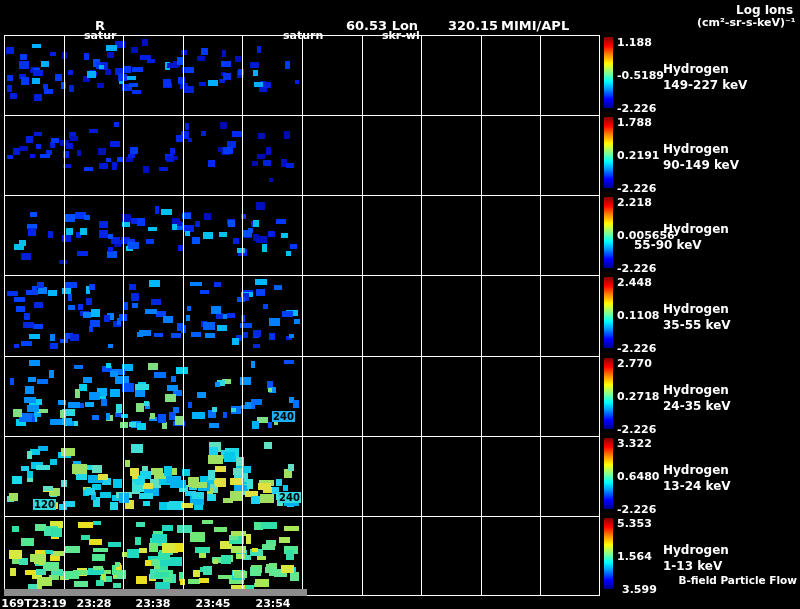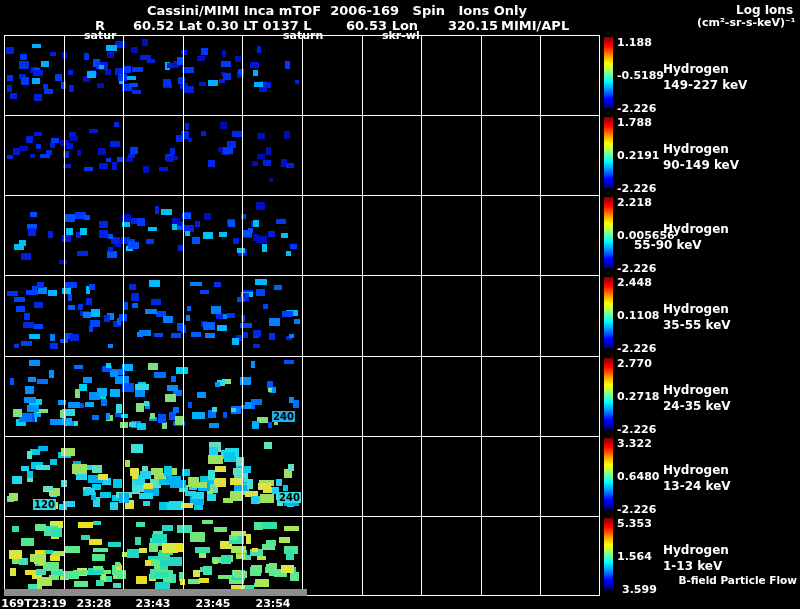--- a/index.html
+++ b/index.html
@@ -16,26 +16,24 @@
   .t-hyd{font-size:12px;}
   .t-time{font-size:11px;transform:translateX(-50%);}
   .t-bfield{font-size:10.5px;}
   #plot{position:absolute;left:4px;top:35px;width:596px;height:561px;background:#000;}
 </style>
 </head>
 <body>
 
 <div class="stage" id="stage">
 
-  <div class="abs b t-title" style="left:147px;top:3px">Cassini/MIMI Inca mTOF  2006-169   Spin   Ions Only</div>
   <div class="abs b t-units1" style="left:736px;top:3px">Log Ions</div>
   <div class="abs b t-units2" style="left:697px;top:16px">(cm²-sr-s-keV)⁻¹</div>
 
   <div class="abs b t-eph" style="left:95px;top:18px">R</div>
-  <div class="abs b t-eph" style="left:133px;top:18px">60.52 Lat 0.30 LT 0137 L</div>
   <div class="abs b t-eph" style="left:346px;top:18px">60.53 Lon</div>
   <div class="abs b t-eph" style="left:448px;top:18px">320.15</div>
   <div class="abs b t-eph" style="left:501px;top:18px">MIMI/APL</div>
 
   <div class="abs b t-axis" style="left:84px;top:29px;z-index:3">satur</div>
   <div class="abs b t-axis" style="left:283px;top:29px;z-index:3">saturn</div>
   <div class="abs b t-axis" style="left:382px;top:29px;z-index:3">skr-wl</div>
 
   <div id="plot">
       <div style="position: absolute; left: 176px; top: 48px; width: 8px; height: 6px; background: rgb(0, 24, 208);"></div>
@@ -785,21 +783,21 @@
   <div class="abs b t-scale" style="left:617px;top:517px">5.353</div>
   <div class="abs b t-scale" style="left:617px;top:550px">1.564</div>
   <div class="abs b t-scale" style="left:622px;top:583px">3.599</div>
   <div class="abs b t-hyd" style="left:663px;top:543px">Hydrogen</div>
   <div class="abs b t-hyd" style="left:663px;top:559px">1-13 keV</div>
 
   <div class="abs b t-bfield" style="right:3px;top:574px">B-field Particle Flow</div>
 
   <div class="abs b t-time" style="left:34px;top:597px">169T23:19</div>
   <div class="abs b t-time" style="left:94px;top:597px">23:28</div>
-  <div class="abs b t-time" style="left:153px;top:597px">23:43</div>
+  <div class="abs b t-time" style="left:153px;top:597px">23:38</div>
   <div class="abs b t-time" style="left:213px;top:597px">23:45</div>
   <div class="abs b t-time" style="left:273px;top:597px">23:54</div>
 <div style="position: absolute; left: 604px; top: 37px; width: 9px; height: 71px; background: linear-gradient(rgb(135, 0, 0), rgb(255, 0, 0), rgb(255, 136, 0), rgb(255, 255, 0), rgb(136, 255, 136), rgb(0, 255, 255), rgb(0, 136, 255), rgb(0, 0, 255), rgb(0, 0, 136));"></div>
     <div style="position: absolute; left: 604px; top: 117px; width: 9px; height: 71px; background: linear-gradient(rgb(135, 0, 0), rgb(255, 0, 0), rgb(255, 136, 0), rgb(255, 255, 0), rgb(136, 255, 136), rgb(0, 255, 255), rgb(0, 136, 255), rgb(0, 0, 255), rgb(0, 0, 136));"></div>
     <div style="position: absolute; left: 604px; top: 197px; width: 9px; height: 71px; background: linear-gradient(rgb(135, 0, 0), rgb(255, 0, 0), rgb(255, 136, 0), rgb(255, 255, 0), rgb(136, 255, 136), rgb(0, 255, 255), rgb(0, 136, 255), rgb(0, 0, 255), rgb(0, 0, 136));"></div>
     <div style="position: absolute; left: 604px; top: 277px; width: 9px; height: 71px; background: linear-gradient(rgb(135, 0, 0), rgb(255, 0, 0), rgb(255, 136, 0), rgb(255, 255, 0), rgb(136, 255, 136), rgb(0, 255, 255), rgb(0, 136, 255), rgb(0, 0, 255), rgb(0, 0, 136));"></div>
     <div style="position: absolute; left: 604px; top: 358px; width: 9px; height: 71px; background: linear-gradient(rgb(135, 0, 0), rgb(255, 0, 0), rgb(255, 136, 0), rgb(255, 255, 0), rgb(136, 255, 136), rgb(0, 255, 255), rgb(0, 136, 255), rgb(0, 0, 255), rgb(0, 0, 136));"></div>
     <div style="position: absolute; left: 604px; top: 438px; width: 9px; height: 71px; background: linear-gradient(rgb(135, 0, 0), rgb(255, 0, 0), rgb(255, 136, 0), rgb(255, 255, 0), rgb(136, 255, 136), rgb(0, 255, 255), rgb(0, 136, 255), rgb(0, 0, 255), rgb(0, 0, 136));"></div>
     <div style="position: absolute; left: 604px; top: 518px; width: 9px; height: 71px; background: linear-gradient(rgb(135, 0, 0), rgb(255, 0, 0), rgb(255, 136, 0), rgb(255, 255, 0), rgb(136, 255, 136), rgb(0, 255, 255), rgb(0, 136, 255), rgb(0, 0, 255), rgb(0, 0, 136));"></div>
     <div style="position: absolute; left: 4px; top: 589px; width: 303px; height: 7px; background: rgb(140, 140, 140); z-index: 5;"></div>

